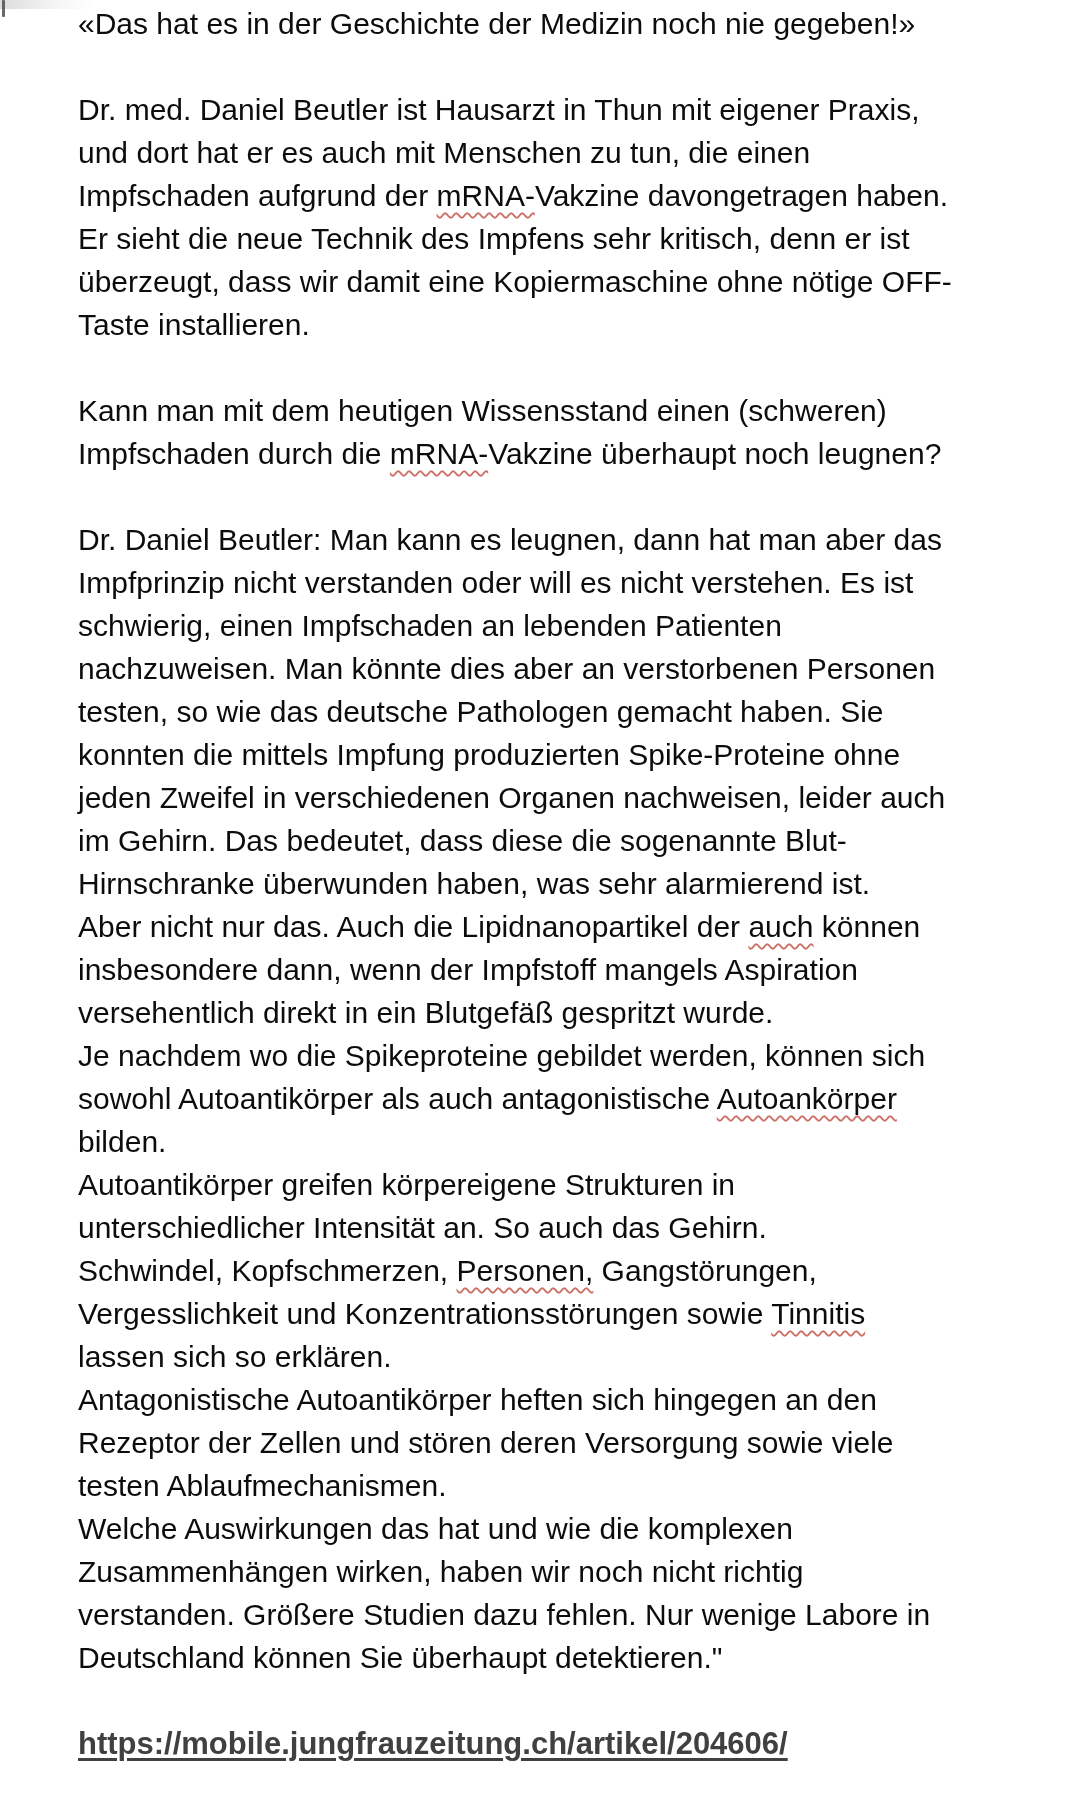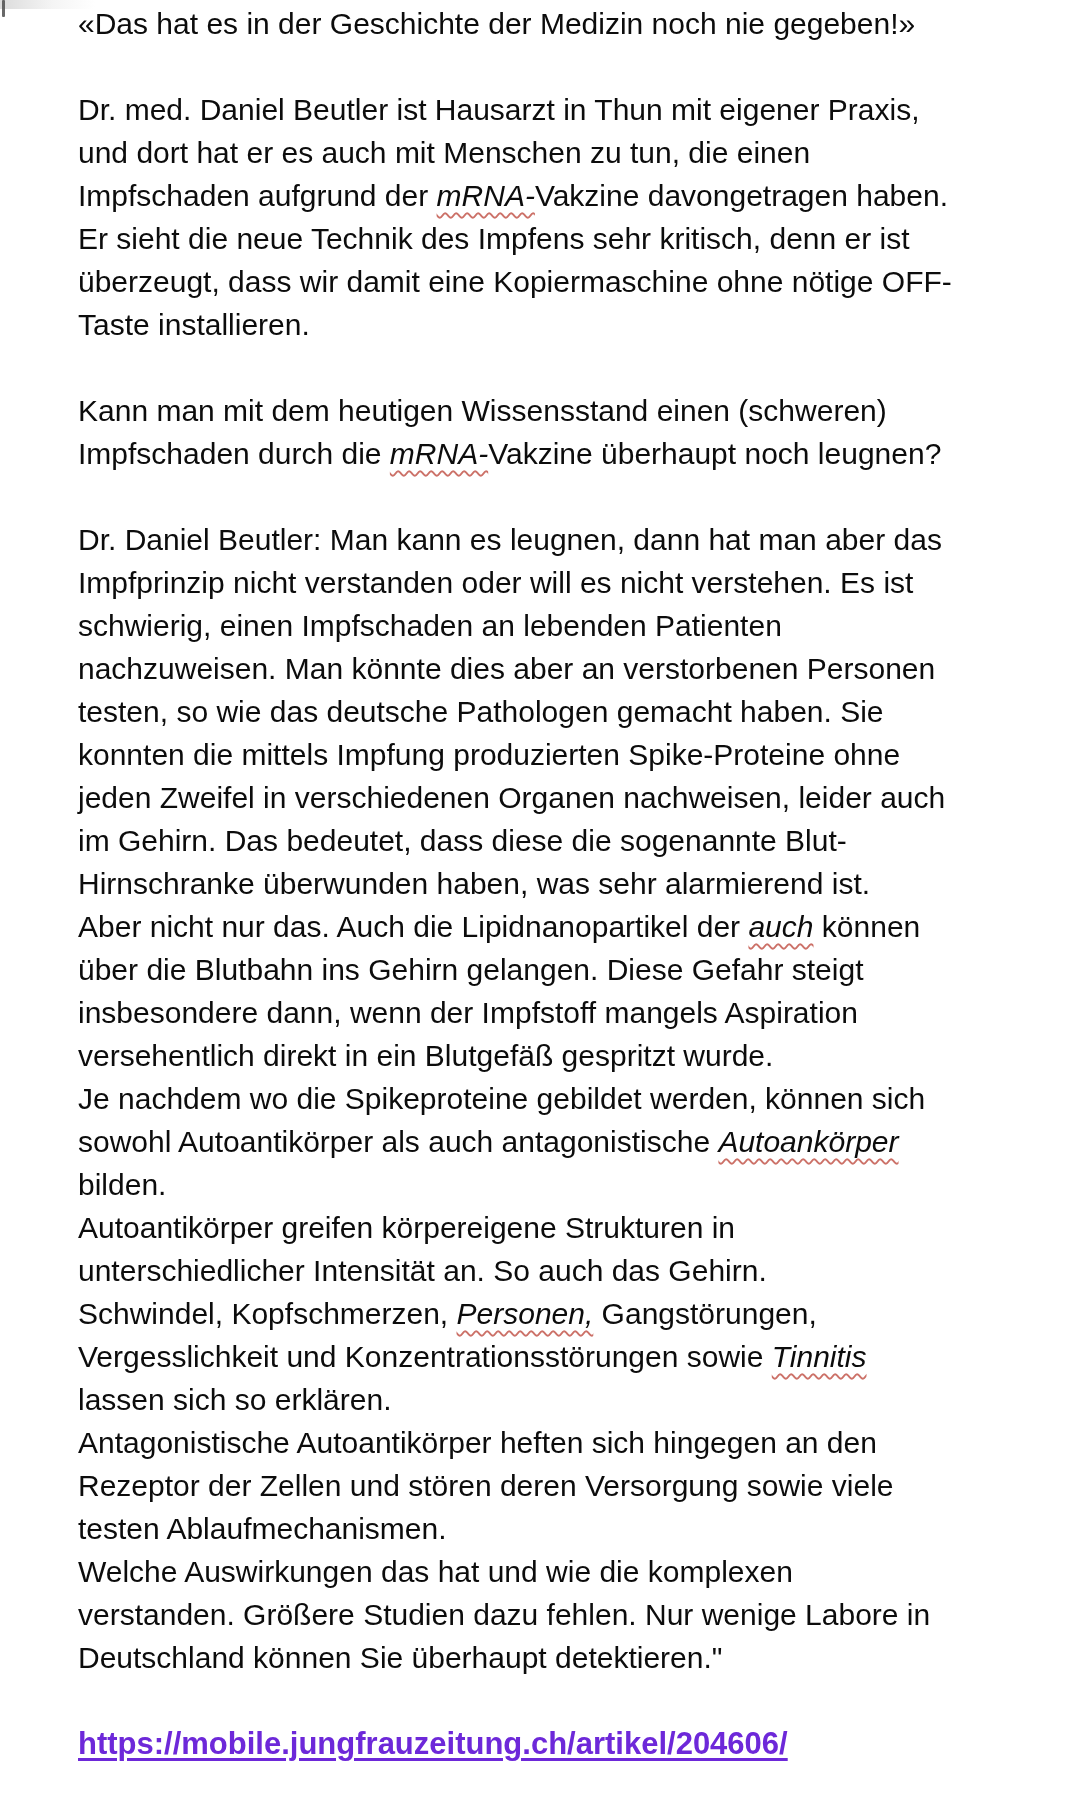--- a/index.html
+++ b/index.html
@@ -29,26 +29,25 @@
     height: 43px;
     line-height: 43px;
     white-space: nowrap;
   }
   .misspelled {
     text-decoration-line: underline;
     text-decoration-style: wavy;
     text-decoration-color: #cc7168;
     text-decoration-thickness: 2px;
     text-underline-offset: 6px;
-    font-style: italic;
   }
   a.source-link {
     font-weight: 700;
     font-size: 31px;
-    color: #6d28d9;
+    color: #404040;
     text-decoration-line: underline;
     text-decoration-thickness: 3px;
     text-underline-offset: 4px;
     cursor: pointer;
   }
   
   #corner-smudge {
     position: absolute;
     left: 0; top: 0;
     width: 95px; height: 9px;
@@ -92,34 +91,34 @@
       <div class="line"><span>Dr. Daniel Beutler: Man kann es leugnen, dann hat man aber das</span></div>
       <div class="line"><span>Impfprinzip nicht verstanden oder will es nicht verstehen. Es ist</span></div>
       <div class="line"><span>schwierig, einen Impfschaden an lebenden Patienten</span></div>
       <div class="line"><span>nachzuweisen. Man könnte dies aber an verstorbenen Personen</span></div>
       <div class="line"><span>testen, so wie das deutsche Pathologen gemacht haben. Sie</span></div>
       <div class="line"><span>konnten die mittels Impfung produzierten Spike-Proteine ohne</span></div>
       <div class="line"><span>jeden Zweifel in verschiedenen Organen nachweisen, leider auch</span></div>
       <div class="line"><span>im Gehirn. Das bedeutet, dass diese die sogenannte Blut-</span></div>
       <div class="line"><span>Hirnschranke überwunden haben, was sehr alarmierend ist.</span></div>
       <div class="line"><span>Aber nicht nur das. Auch die Lipidnanopartikel der </span><span class="misspelled">auch</span><span> können</span></div>
-      <div class="line"><span>über die Blutbahn ins Gehirn gelangen. Diese Gefahr steigt</span></div>
       <div class="line"><span>insbesondere dann, wenn der Impfstoff mangels Aspiration</span></div>
       <div class="line"><span>versehentlich direkt in ein Blutgefäß gespritzt wurde.</span></div>
       <div class="line"><span>Je nachdem wo die Spikeproteine gebildet werden, können sich</span></div>
       <div class="line"><span>sowohl Autoantikörper als auch antagonistische </span><span class="misspelled">Autoankörper</span></div>
       <div class="line"><span>bilden.</span></div>
       <div class="line"><span>Autoantikörper greifen körpereigene Strukturen in</span></div>
       <div class="line"><span>unterschiedlicher Intensität an. So auch das Gehirn.</span></div>
       <div class="line"><span>Schwindel, Kopfschmerzen, </span><span class="misspelled">Personen,</span><span> Gangstörungen,</span></div>
       <div class="line"><span>Vergesslichkeit und Konzentrationsstörungen sowie </span><span class="misspelled">Tinnitis</span></div>
       <div class="line"><span>lassen sich so erklären.</span></div>
       <div class="line"><span>Antagonistische Autoantikörper heften sich hingegen an den</span></div>
       <div class="line"><span>Rezeptor der Zellen und stören deren Versorgung sowie viele</span></div>
       <div class="line"><span>testen Ablaufmechanismen.</span></div>
       <div class="line"><span>Welche Auswirkungen das hat und wie die komplexen</span></div>
+      <div class="line"><span>Zusammenhängen wirken, haben wir noch nicht richtig</span></div>
       <div class="line"><span>verstanden. Größere Studien dazu fehlen. Nur wenige Labore in</span></div>
       <div class="line"><span>Deutschland können Sie überhaupt detektieren."</span></div>
     </div>
     <div class="para">
       <div class="line"><a class="source-link">https://mobile.jungfrauzeitung.ch/artikel/204606/</a></div>
     </div>
   </div>
 
 </body></html>

